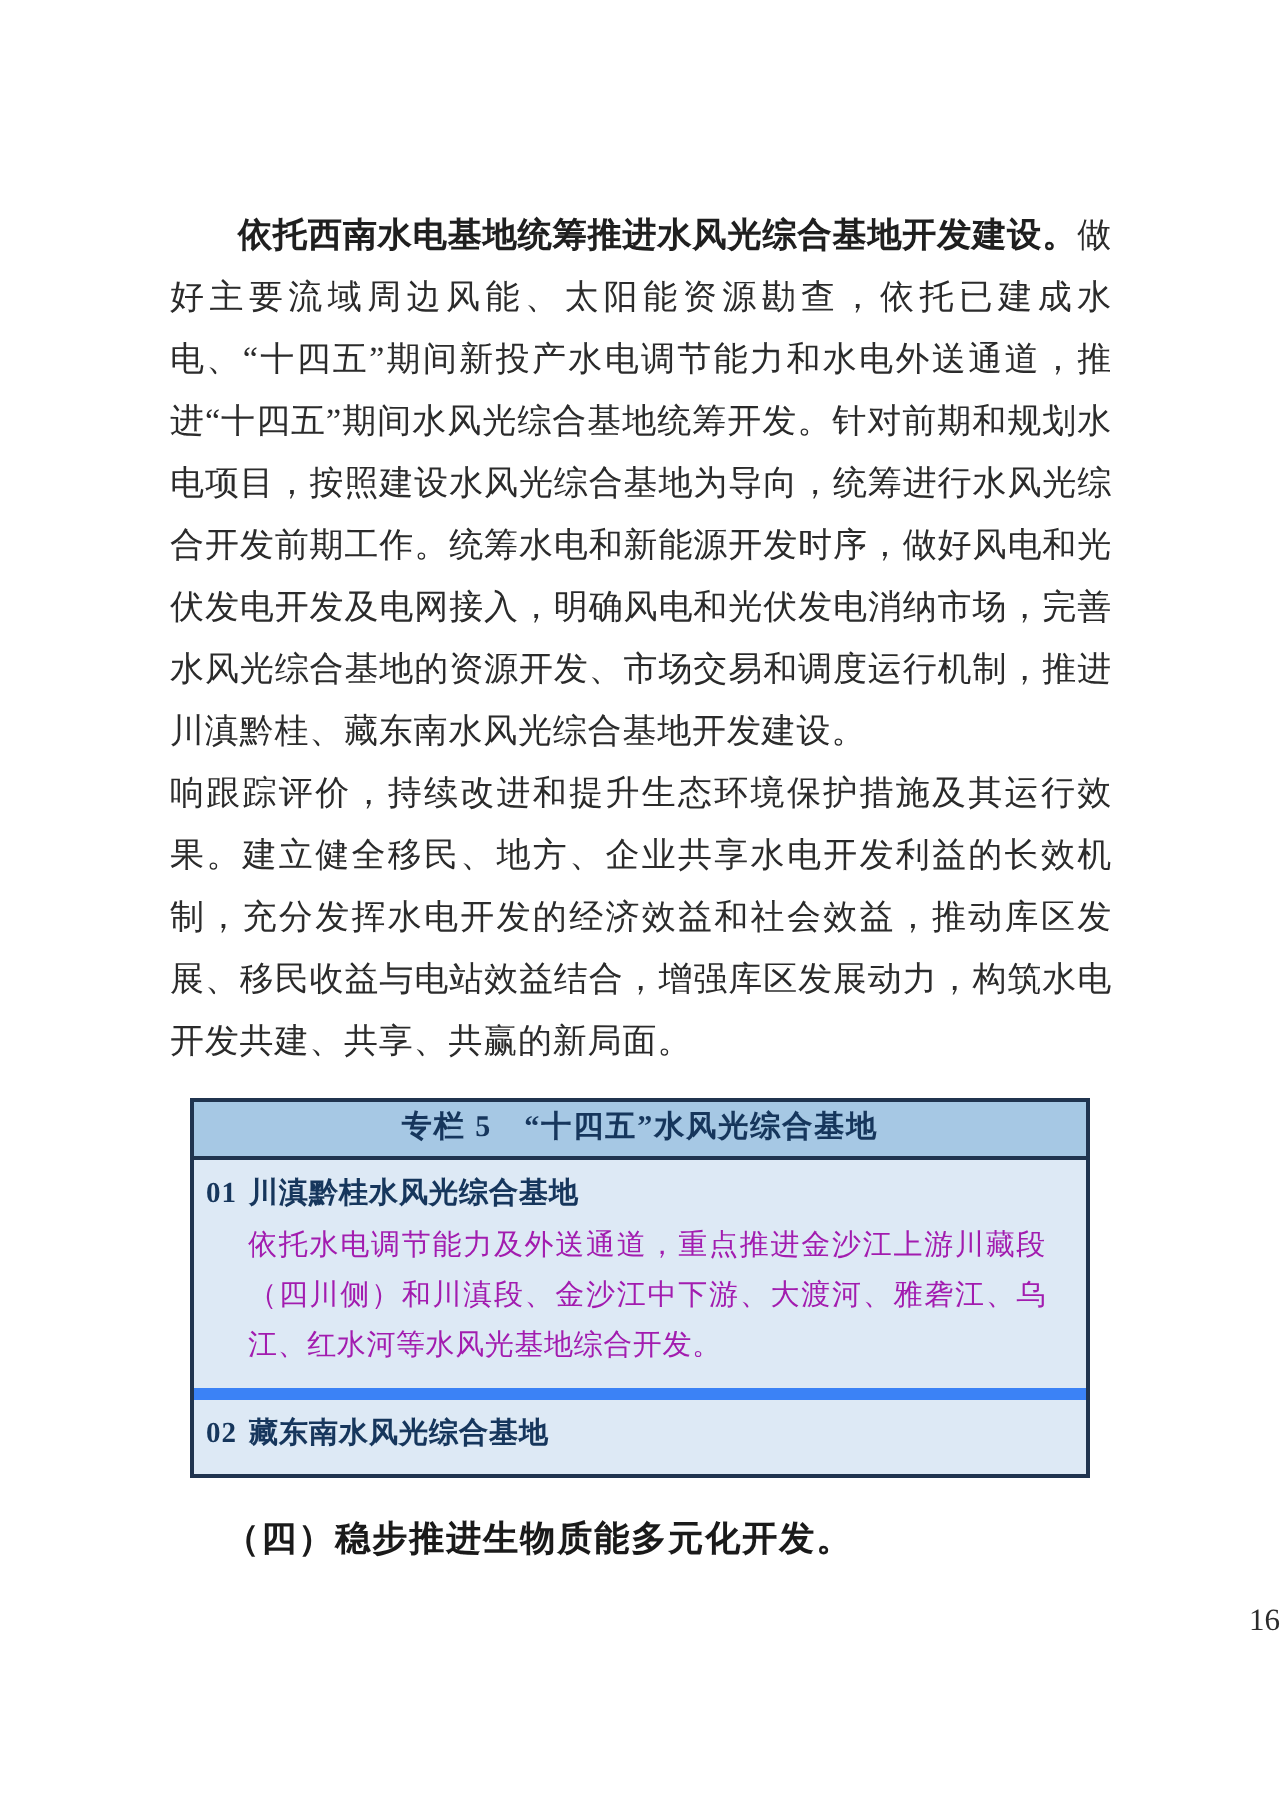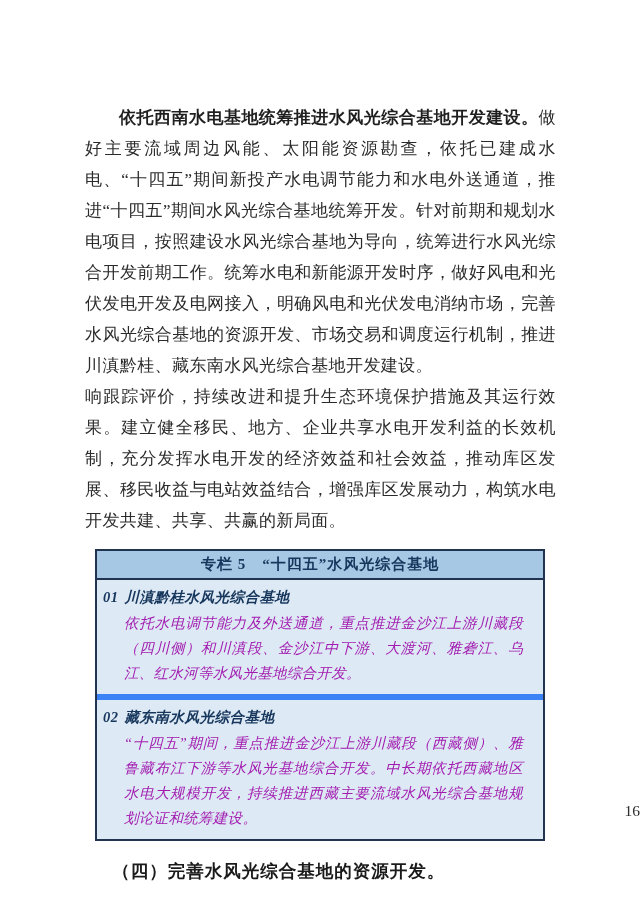--- a/index.html
+++ b/index.html
@@ -45,21 +45,20 @@
     border-bottom: 2px solid #20344f;
     text-align: center;
     font-weight: bold;
     color: #16365c;
     font-size: 15px;
     line-height: 27px;
     letter-spacing: 1px;
   }
   .box-item {
     padding: 6px 20px 8px 6px;
-    font-style: italic;
   }
   .box-item.second {
     border-top: 6px solid #3b82f6;
   }
   .item-heading {
     font-weight: bold;
     color: #16365c;
     font-size: 14.5px;
     line-height: 23px;
     letter-spacing: 0.5px;
@@ -106,22 +105,21 @@
     <div class="feature-box">
       <div class="box-header">专栏 5　“十四五”水风光综合基地</div>
 
       <div class="box-item">
         <div class="item-heading"><span class="item-num">01</span><span>川滇黔桂水风光综合基地</span></div>
         <p class="item-body">依托水电调节能力及外送通道，重点推进金沙江上游川藏段（四川侧）和川滇段、金沙江中下游、大渡河、雅砻江、乌江、红水河等水风光基地综合开发。</p>
       </div>
 
       <div class="box-item second">
         <div class="item-heading"><span class="item-num">02</span><span>藏东南水风光综合基地</span></div>
-        <p class="item-body">“十四五”期间，重点推进金沙江上游川藏段（西藏侧）、雅鲁藏布江下游等水风光基地综合开发。中长期依托西藏地区水电大规模开发，持续推进西藏主要流域水风光综合基地规划论证和统筹建设。</p>
       </div>
     </div>
 
-    <p class="section-heading">（四）完善水风光综合基地的资源开发。</p>
+    <p class="section-heading">（四）稳步推进生物质能多元化开发。</p>
 
   </div>
 
   <div class="page-number">16</div>
 </div>
 
 </body></html>

